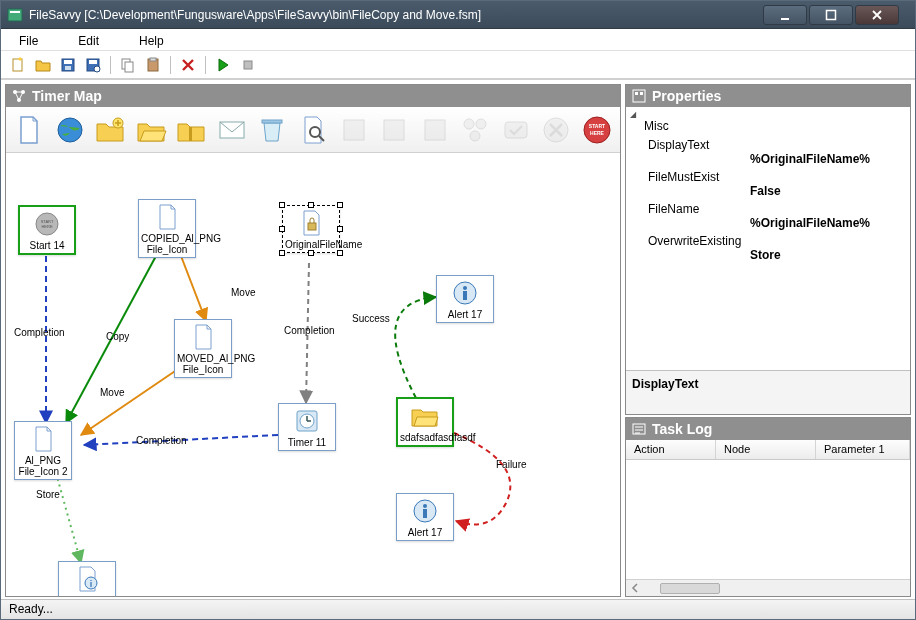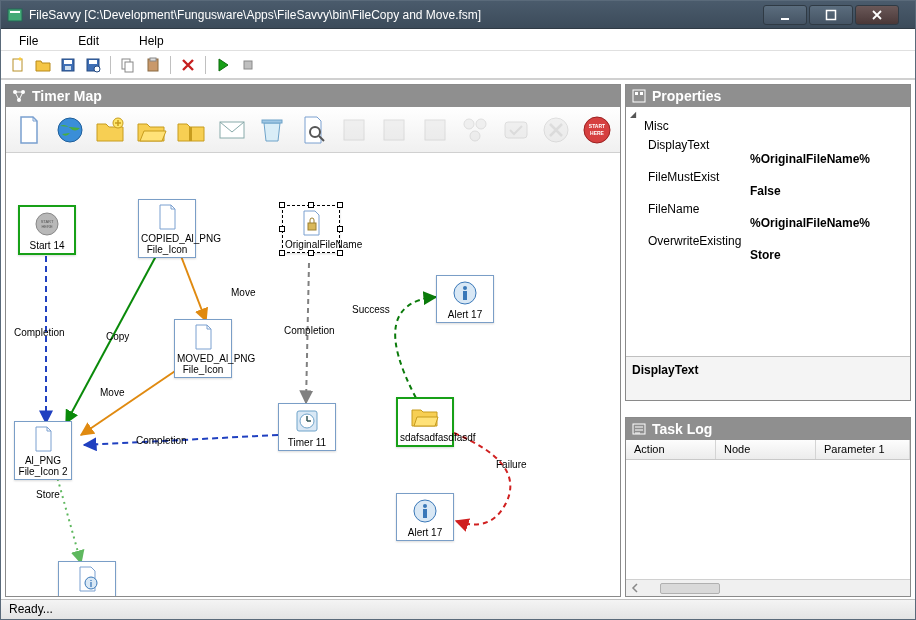--- a/index.html
+++ b/index.html
@@ -47,21 +47,21 @@
   .start-node { border:2px solid #17a017; }
   .selected-with-handles { border:1px dashed #000; }
   .handle { position:absolute; width:6px; height:6px; background:#fff; border:1px solid #000; }
   .handle.tl{top:-4px;left:-4px}.handle.tr{top:-4px;right:-4px}.handle.bl{bottom:-4px;left:-4px}.handle.br{bottom:-4px;right:-4px}
   .handle.tm{top:-4px;left:50%;margin-left:-3px}.handle.bm{bottom:-4px;left:50%;margin-left:-3px}
   .handle.ml{left:-4px;top:50%;margin-top:-3px}.handle.mr{right:-4px;top:50%;margin-top:-3px}
 
   .edge-label { position:absolute; font-size:10px; color:#000; background:transparent; }
 
   
-  .right-col { width:292px; display:flex; flex-direction:column; gap:16px; padding:4px 4px 2px 2px; }
+  .right-col { width:292px; display:flex; flex-direction:column; gap:2px; padding:4px 4px 2px 2px; }
   .right-panel { border:1px solid #8a8a8a; display:flex; flex-direction:column; }
   .props-body { flex:1; background:#fff; overflow:auto; position:relative; min-height:190px; }
   .prop-cat { font-weight:normal; padding:12px 6px 3px 18px; position:relative; }
   .prop-cat::before { content:"◢"; position:absolute; left:4px; top:3px; font-size:8px; color:#555; transform:rotate(0deg); }
   .prop-row { display:flex; padding:1px 0; }
   .prop-name { width:120px; padding:1px 4px 1px 22px; }
   .prop-val { flex:1; padding:1px 4px; font-weight:bold;margin-top:14px; }
   .prop-desc { border-top:1px solid #c0c0c0; background:#f4f4f4; padding:6px; font-weight:bold; height:44px; }
 
   .tasklog-body { flex:1; background:#fff; min-height:130px; display:flex; flex-direction:column; }
@@ -325,21 +325,21 @@
 
           <path d="M50 320 L75 410" stroke="#5fb85f" stroke-width="2" stroke-dasharray="2 4" fill="none" marker-end="url(#ah-lgreen)"></path>
         </svg>
 
         <div class="edge-label" style="top:174px;left:8px">Completion</div>
         <div class="edge-label" style="top:178px;left:100px">Copy</div>
         <div class="edge-label" style="top:134px;left:225px">Move</div>
         <div class="edge-label" style="top:234px;left:94px">Move</div>
         <div class="edge-label" style="top:172px;left:278px">Completion</div>
         <div class="edge-label" style="top:282px;left:130px">Completion</div>
-        <div class="edge-label" style="top:151px;left:346px">Success</div>
+        <div class="edge-label" style="top:160px;left:346px">Success</div>
         <div class="edge-label" style="top:306px;left:490px">Failure</div>
         <div class="edge-label" style="top:336px;left:30px">Store</div>
 
         <div class="node start-node" style="top:52px;left:12px">
           <div class="nicon">
               <svg viewBox="0 0 32 28">
                 <circle cx="16" cy="14" r="11" fill="#b8b8b8" stroke="#888"></circle>
                 <text x="16" y="13" font-size="4" text-anchor="middle" fill="#555">START</text>
                 <text x="16" y="18" font-size="4" text-anchor="middle" fill="#555">HERE</text>
               </svg>

